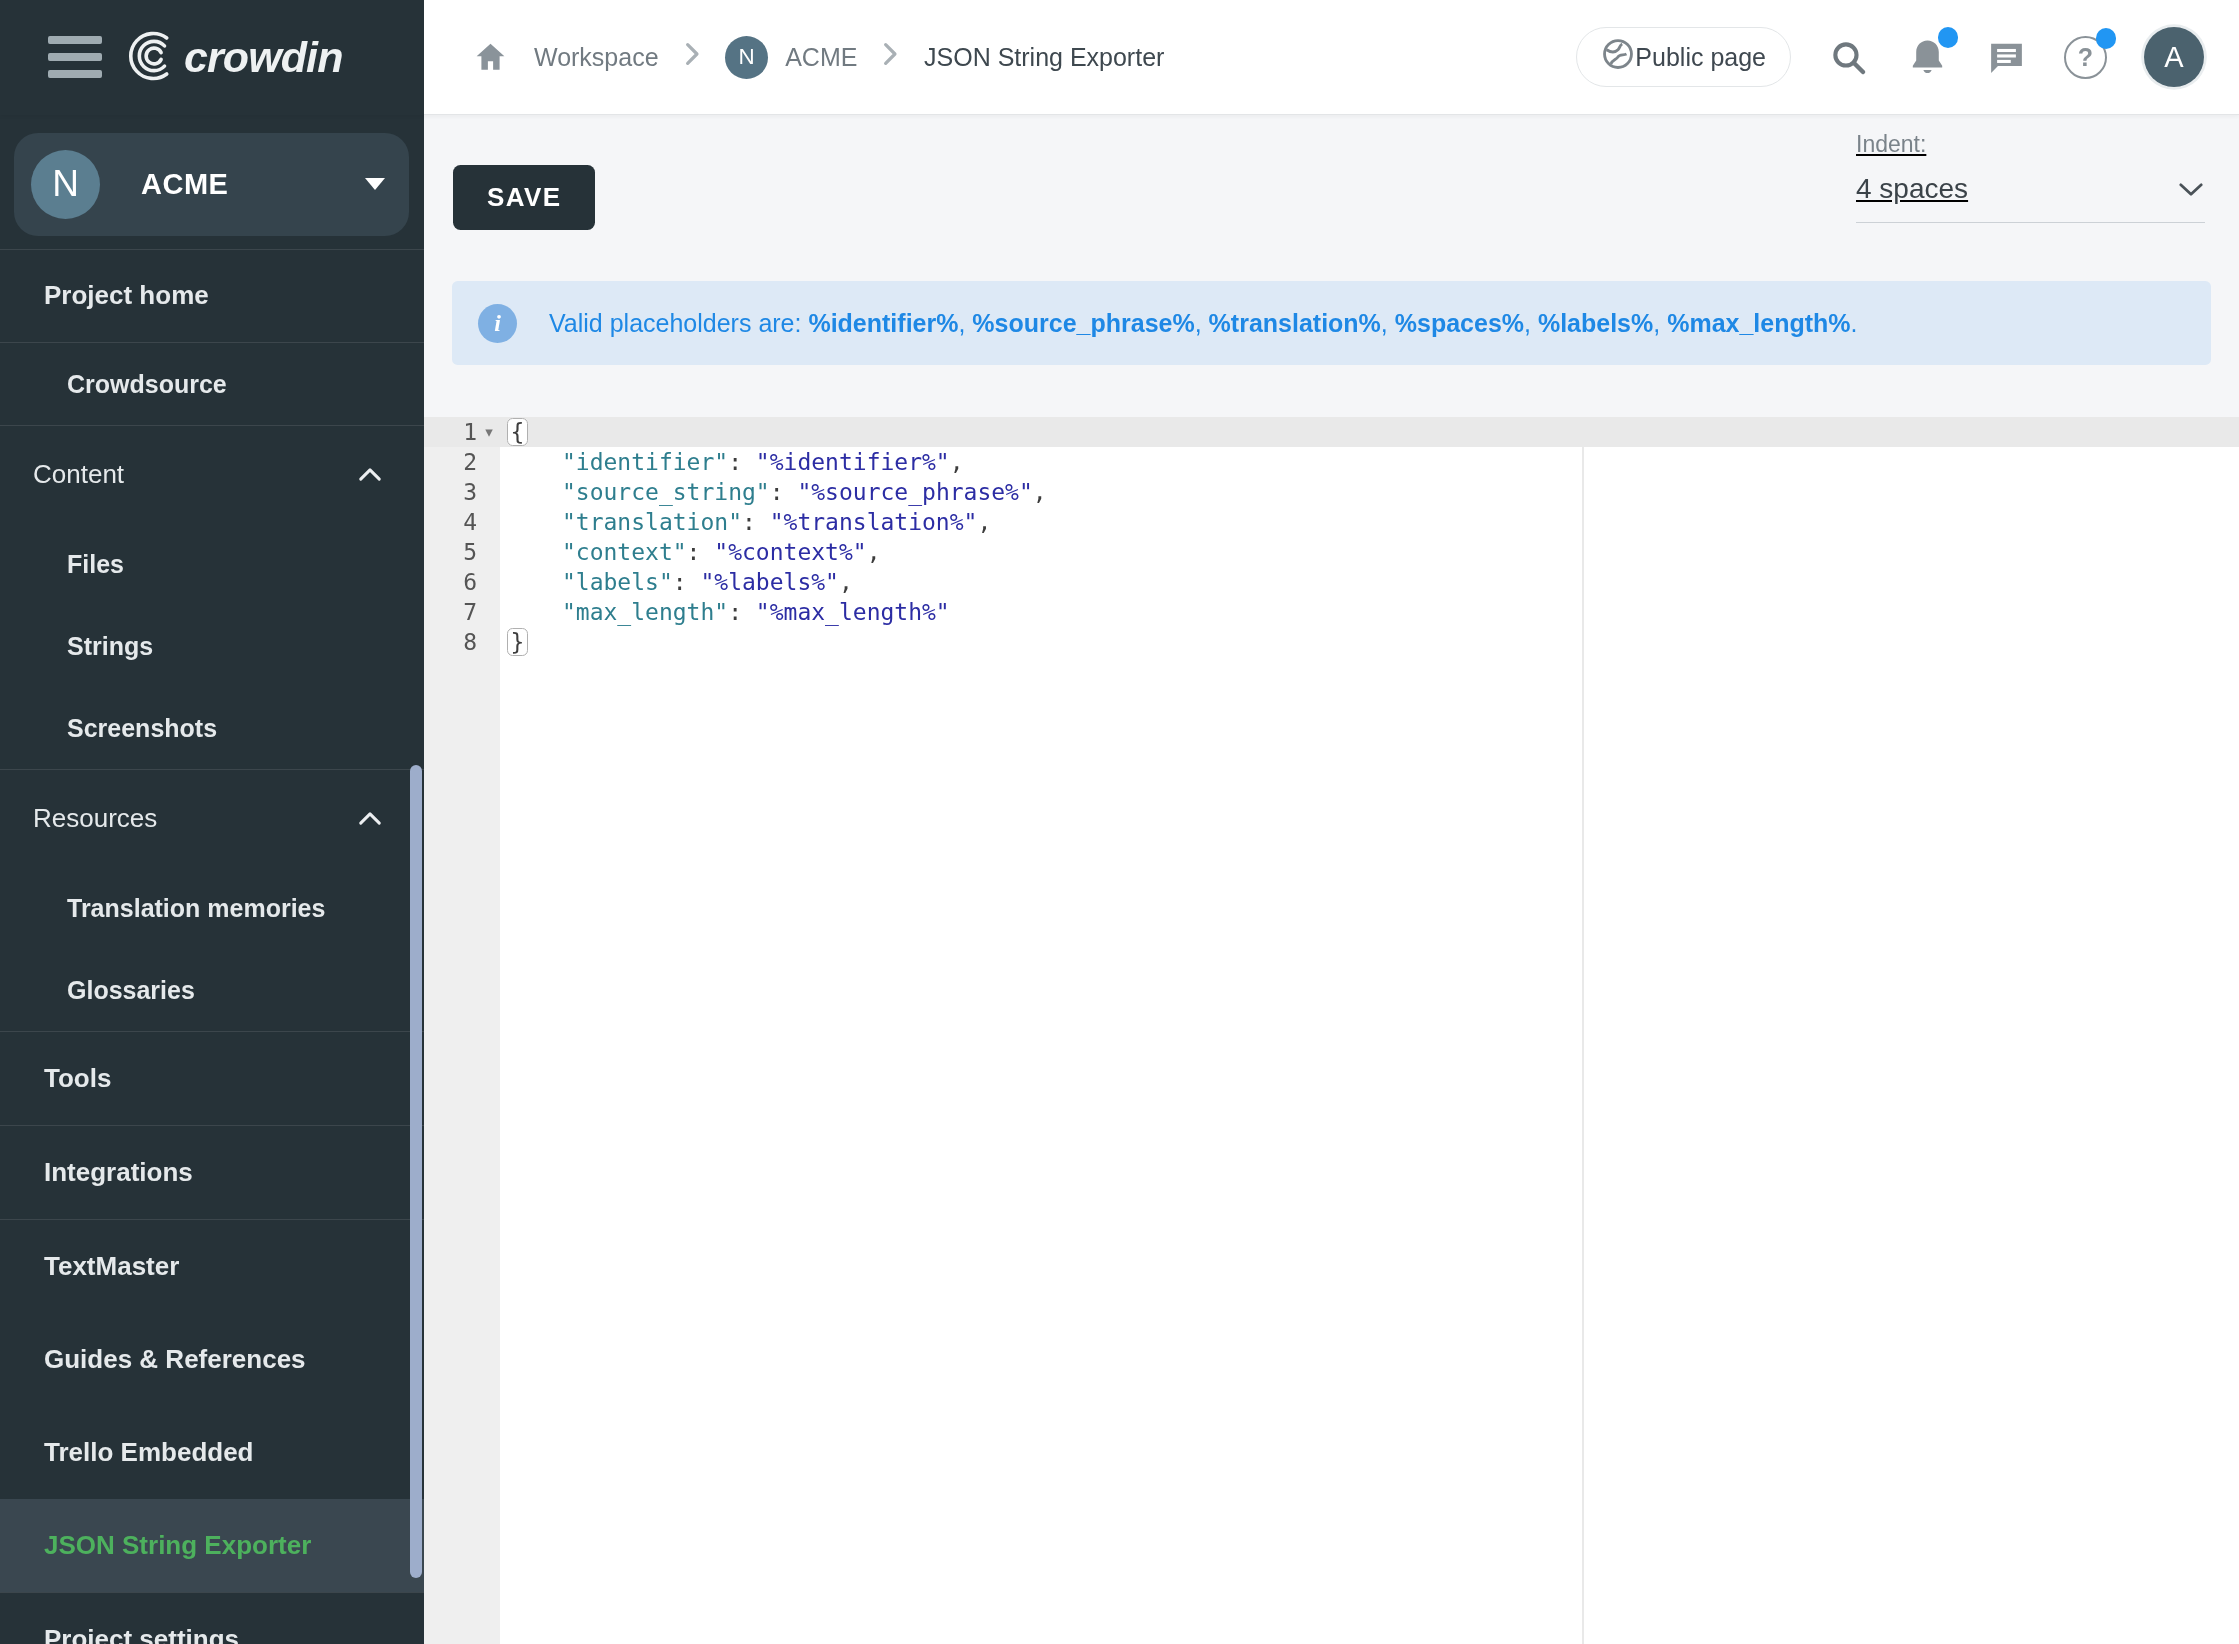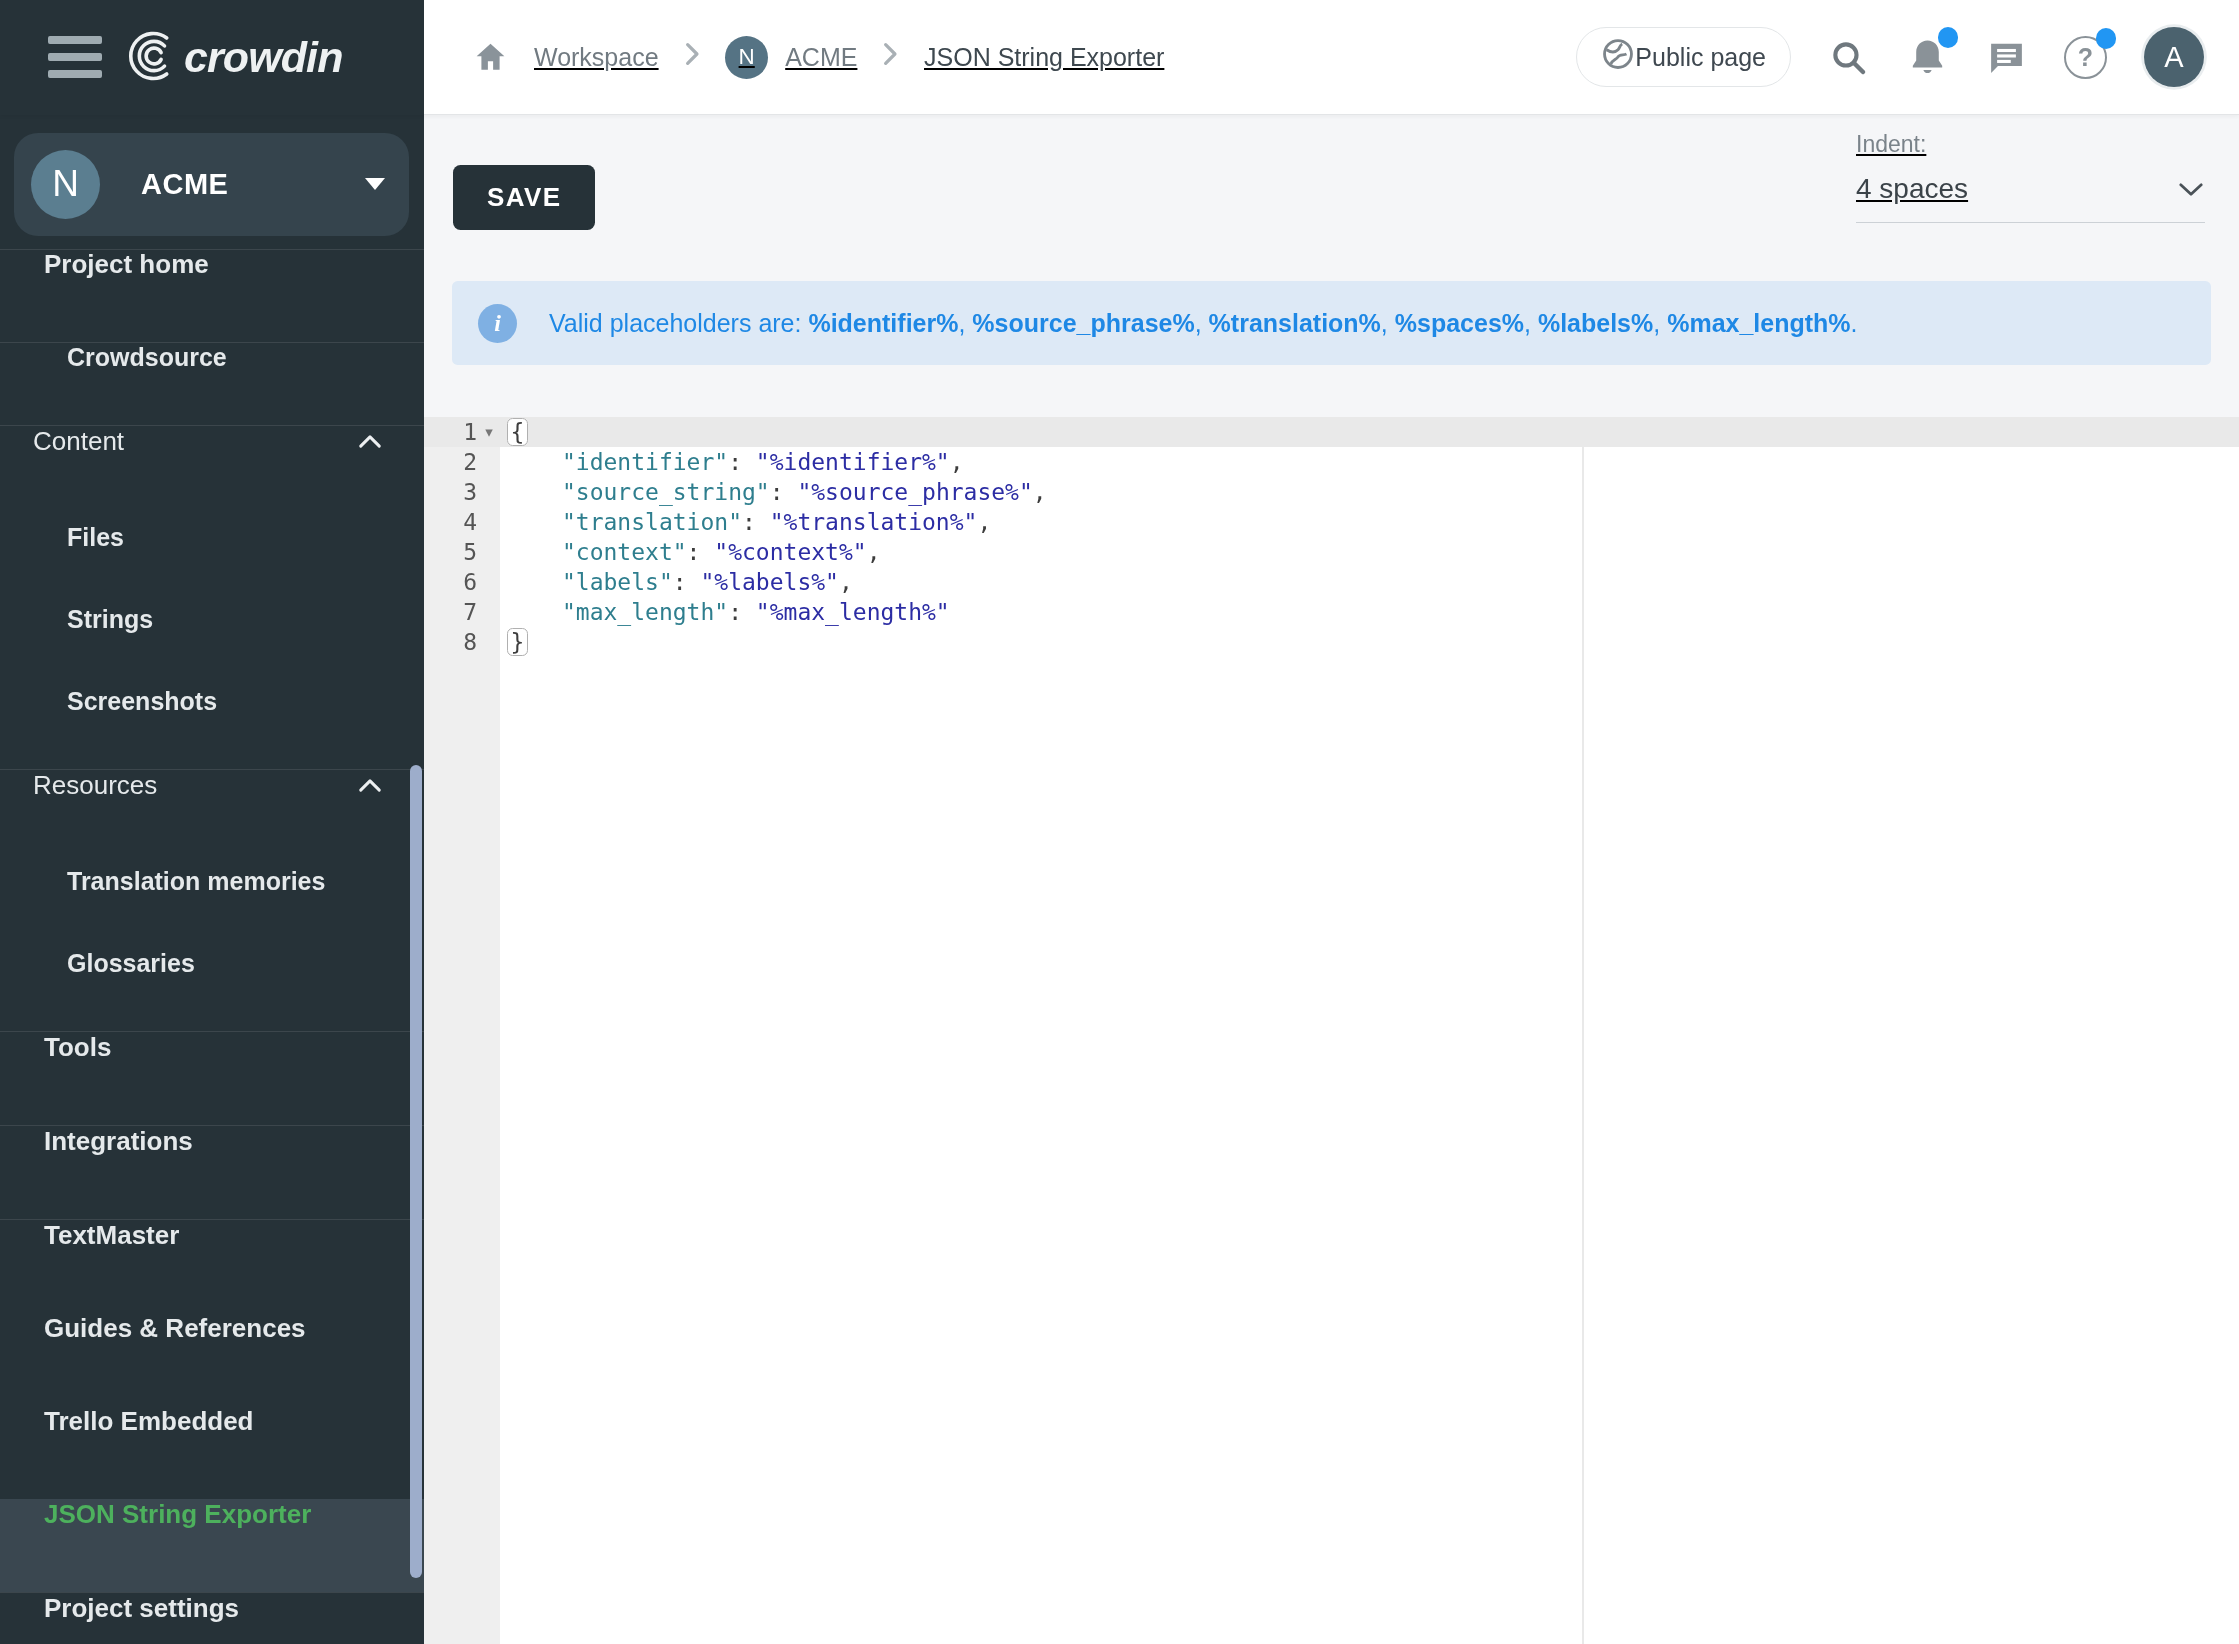--- a/index.html
+++ b/index.html
@@ -7,21 +7,21 @@
           font-family:"Liberation Sans",sans-serif;-webkit-font-smoothing:antialiased;}
 
   
   .topbar{position:absolute;left:0;top:0;right:0;height:114px;background:#fff;display:flex;align-items:center;
           border-bottom:0.9px solid #e3e5e7;box-shadow:0 1.9px 3.7px rgba(0,0,0,.04);z-index:5;}
   .topbar-left{width:424px;height:115px;background:#263238;display:flex;align-items:center;flex:none;}
   .hamburger{margin-left:48px;width:54px;display:flex;flex-direction:column;gap:9.3px;cursor:pointer;}
   .hamburger span{display:block;height:7.5px;border-radius:1.9px;background:#9fabb1;}
   .logo{display:flex;align-items:center;margin-left:22.4px;gap:5.6px;}
   .logo-word{color:#eef1f2;font-size:43px;font-weight:800;font-style:italic;letter-spacing:-0.9px;}
-  .breadcrumb{display:flex;align-items:center;gap:24px;margin-left:47px;font-size:25px;text-decoration:underline;}
+  .breadcrumb{display:flex;align-items:center;gap:24px;margin-left:47px;font-size:25px;}
   .crumb{color:#717a81;text-decoration:none;}
   .crumb-current{color:#3e484f;font-weight:500;}
   .crumb-project{display:flex;align-items:center;gap:17px;color:#717a81;}
   .avatar-n-sm{width:43px;height:43px;border-radius:50%;background:#557384;color:#fff;font-size:22.4px;
                display:flex;align-items:center;justify-content:center;}
   .topbar-right{margin-left:auto;margin-right:35px;display:flex;align-items:center;gap:37px;}
   .pill{display:flex;align-items:center;height:58px;padding:0 24px;border:1.9px solid #e3e6e8;
         border-radius:30px;color:#3f4850;font-size:25px;background:#fff;cursor:pointer;}
   .icon-wrap{position:relative;display:flex;align-items:center;justify-content:center;cursor:pointer;}
   .blue-dot{position:absolute;top:-7.5px;right:-9.3px;width:20.5px;height:20.5px;border-radius:50%;background:#2196f3;}
@@ -34,21 +34,21 @@
   .sidebar{position:absolute;left:0;top:114px;bottom:0;width:424px;background:#263238;overflow:hidden;z-index:4;}
   .project-selector{margin:18.6px 15px 0 14px;height:103px;border-radius:24px;background:#35444d;
                     display:flex;align-items:center;padding:0 24px 0 17px;cursor:pointer;}
   .avatar-n-lg{width:69px;height:69px;border-radius:50%;background:#5b7e90;color:#fff;font-size:37px;
                font-weight:300;display:flex;align-items:center;justify-content:center;flex:none;}
   .sel-label{margin-left:41px;color:#fff;font-size:29px;font-weight:700;letter-spacing:0.5px;}
   .caret-down{margin-left:auto;width:0;height:0;border-left:10.3px solid transparent;border-right:10.3px solid transparent;
               border-top:12px solid #fff;}
   #sidebar-menu{margin-top:13px;}
   .sb-divider{height:0.9px;background:rgba(255,255,255,.10);}
-  .sb-row{display:flex;align-items:flex-start;color:#e5e9eb;cursor:pointer;}
+  .sb-row{display:flex;align-items:center;color:#e5e9eb;cursor:pointer;}
   .sb-row.item{height:93px;padding-left:44px;font-size:26px;font-weight:600;}
   .sb-row.subitem{height:82px;padding-left:67px;font-size:25px;font-weight:700;}
   .sb-row.section{height:97px;padding:0 41px 0 33px;font-size:26px;font-weight:400;justify-content:space-between;}
   .sb-row.active{background:#3a4750;color:#4db15d;}
   .sb-scroll{position:absolute;right:1.9px;top:651px;width:12px;height:813px;border-radius:6.5px;background:#9dadcb;}
 
   
   .main{position:absolute;left:424px;top:115px;right:0;bottom:0;background:#f5f6f8;}
   .save-btn{position:absolute;left:29px;top:50px;height:65px;padding:0 34px;border:none;border-radius:7.5px;
             background:#263238;color:#fff;font-size:26px;font-weight:700;letter-spacing:1.4px;

